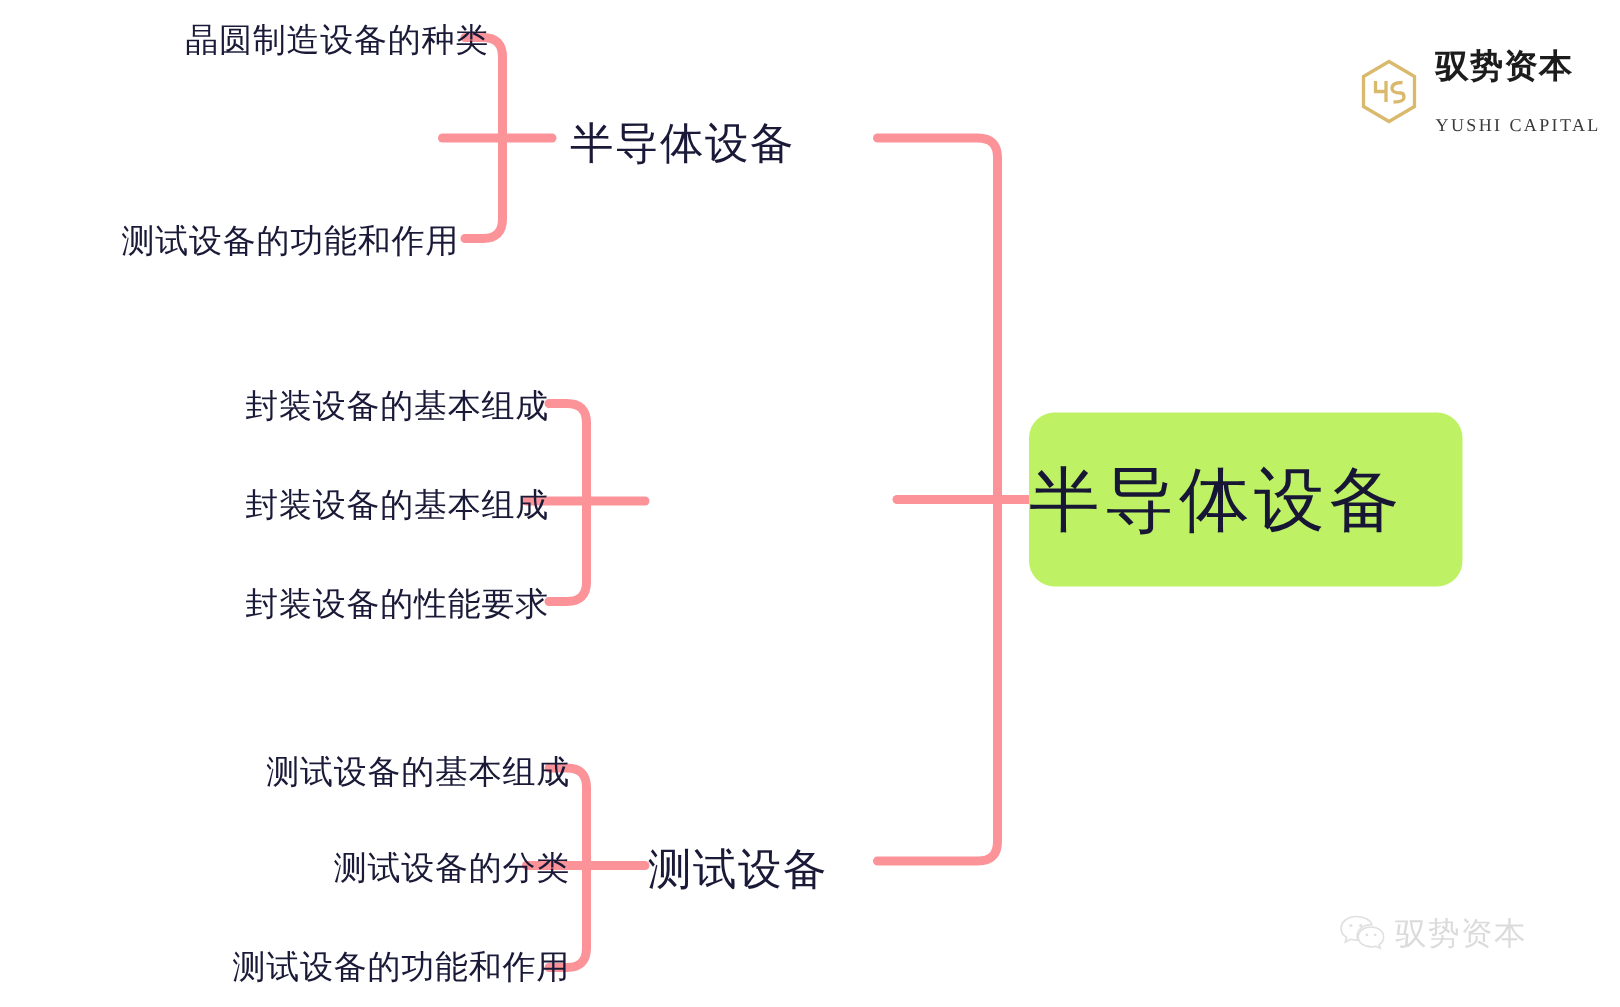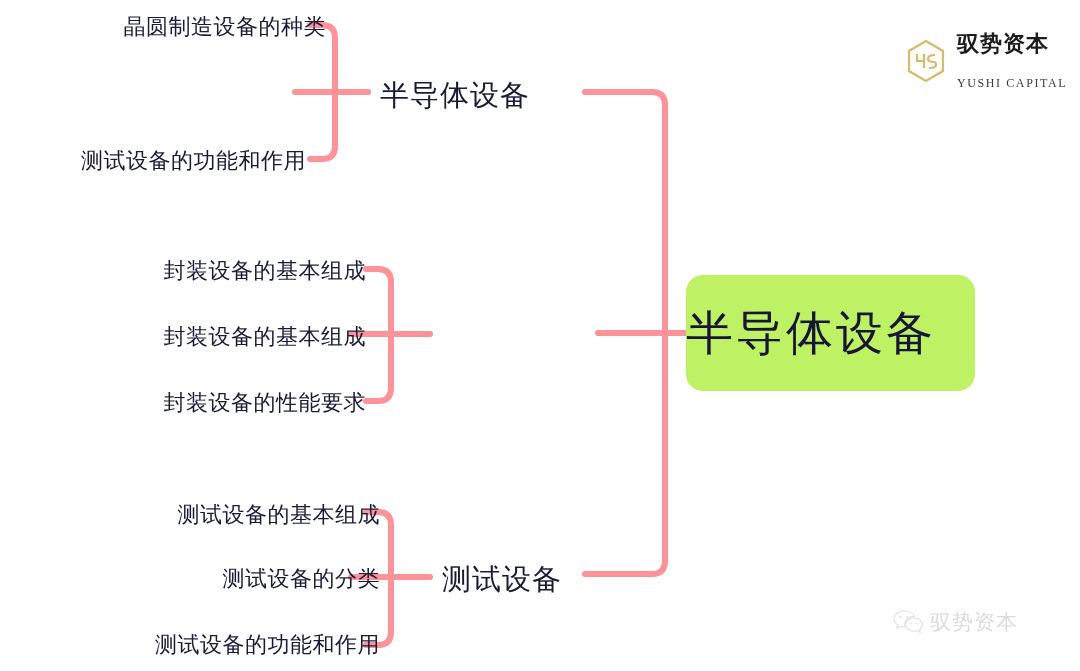--- a/index.html
+++ b/index.html
@@ -49,21 +49,21 @@
   
   .branch-label {
     position: absolute;
     font-size: 29px;
     color: #1a1a38;
     white-space: nowrap;
     letter-spacing: 1px;
   }
   .branch-1 { left: 380px; top: 76px; }
   .branch-2 { left: 443px; top: 318px; }
-  .branch-3 { left: 442px; top: 560px; }
+  .branch-3 { left: 432px; top: 560px; }
 
   
   .leaf-label {
     position: absolute;
     font-size: 22px;
     color: #1a1a38;
     white-space: nowrap;
     text-align: right;
     letter-spacing: 0.5px;
   }

